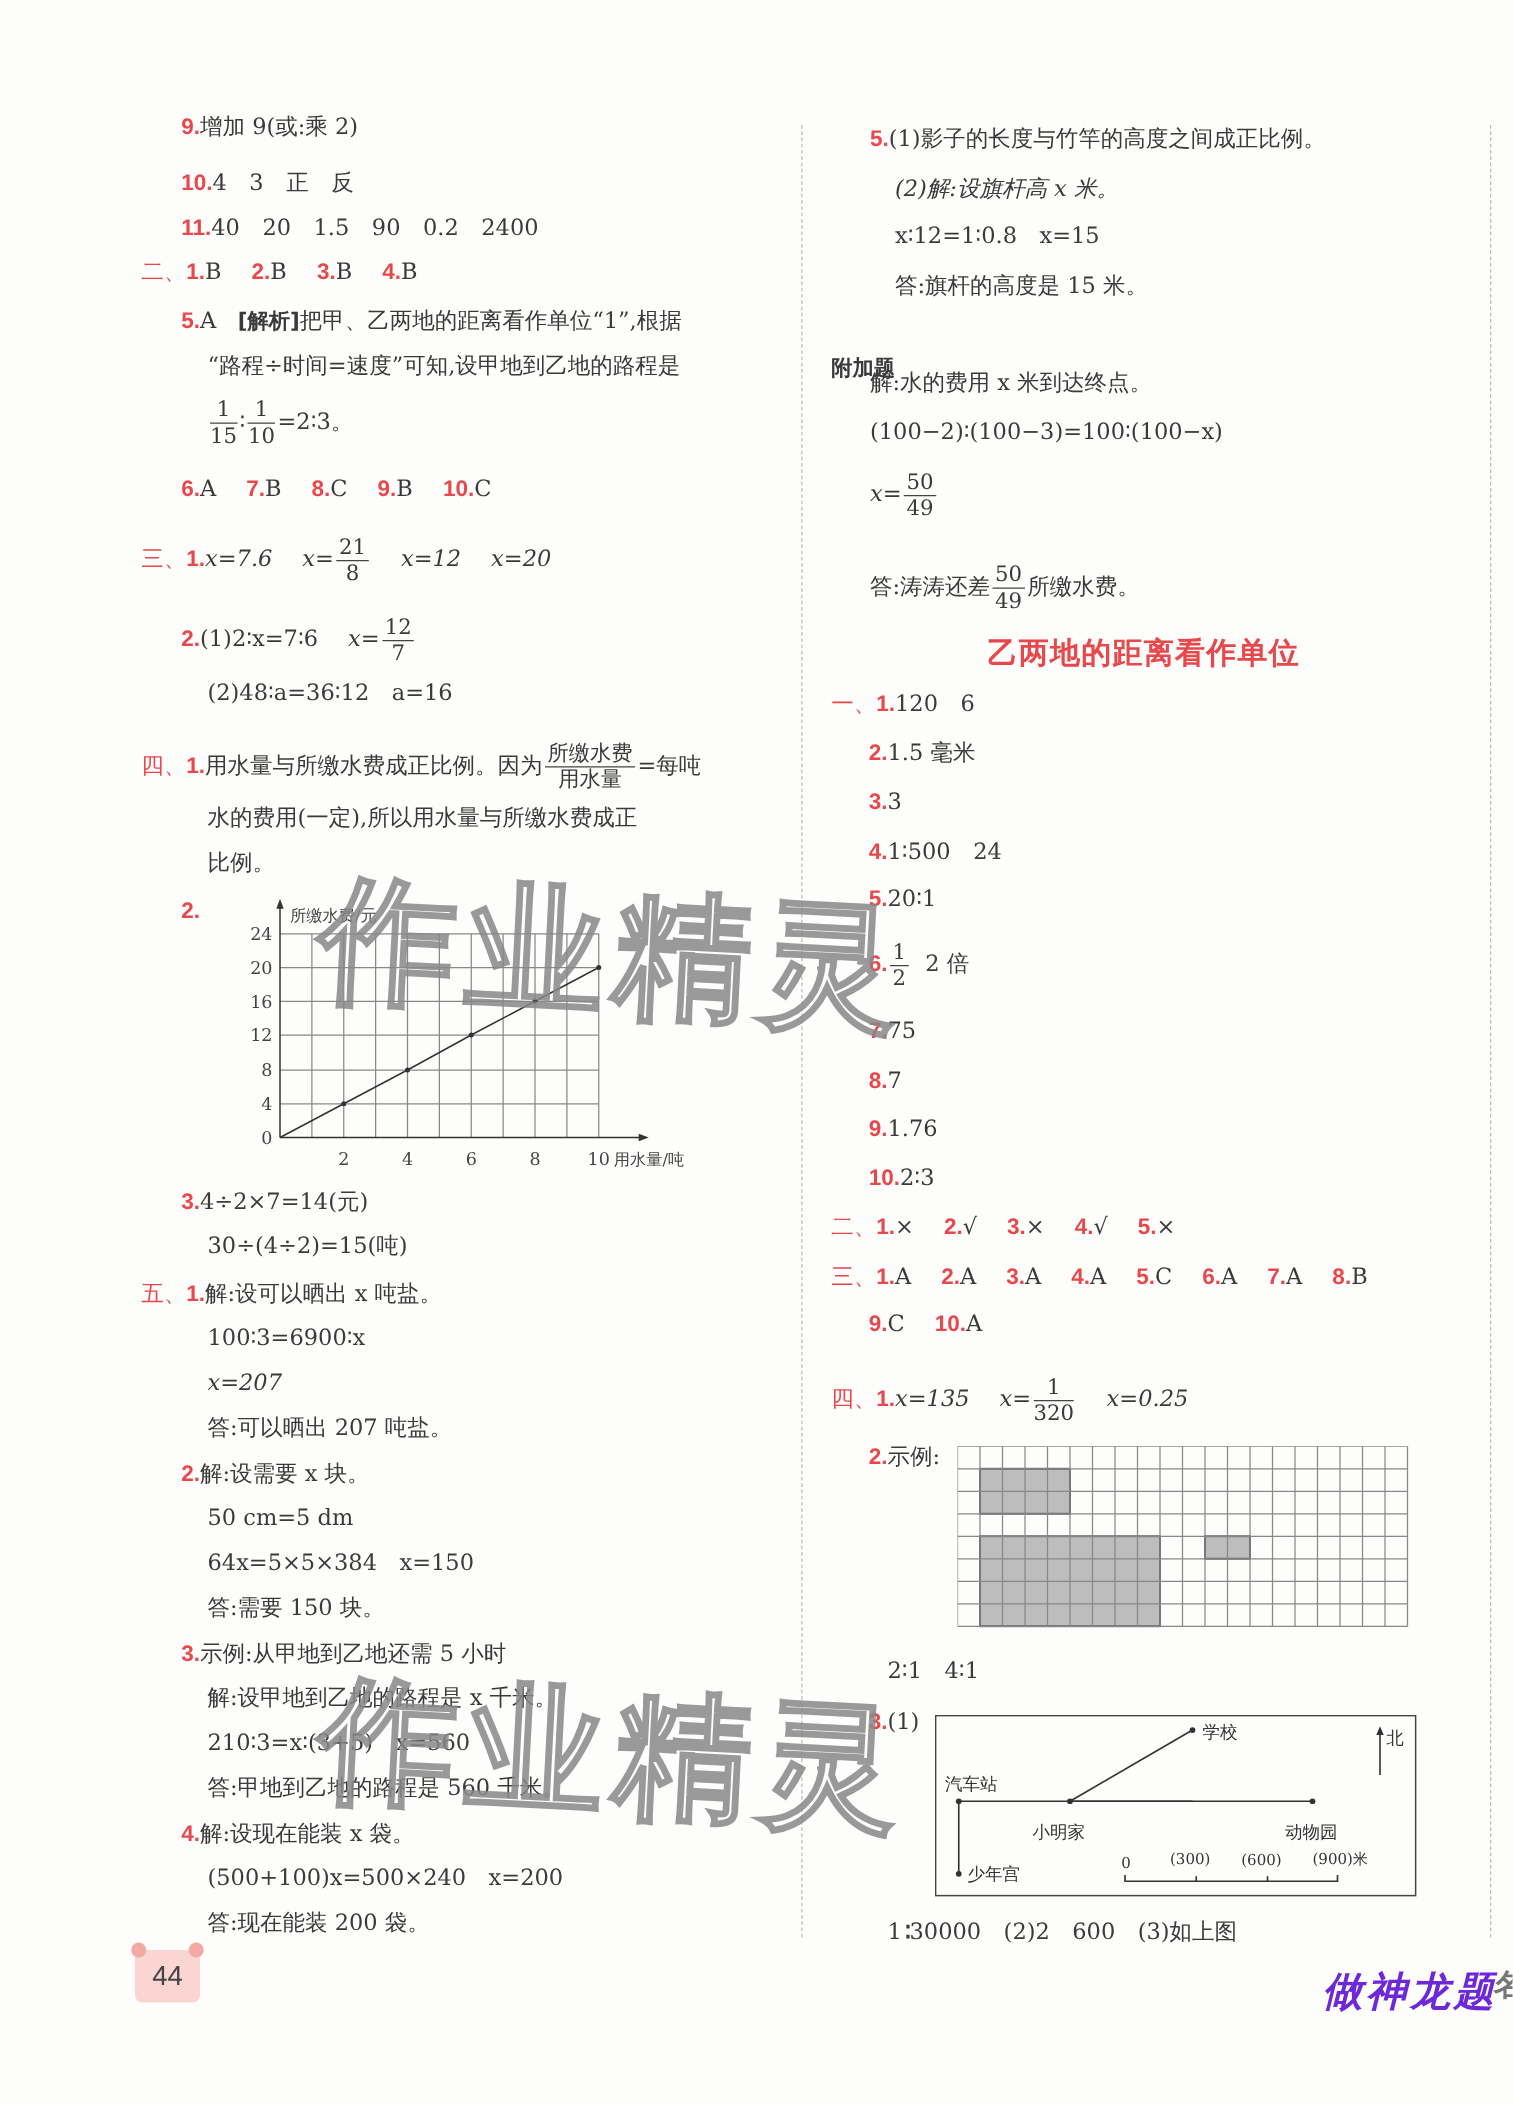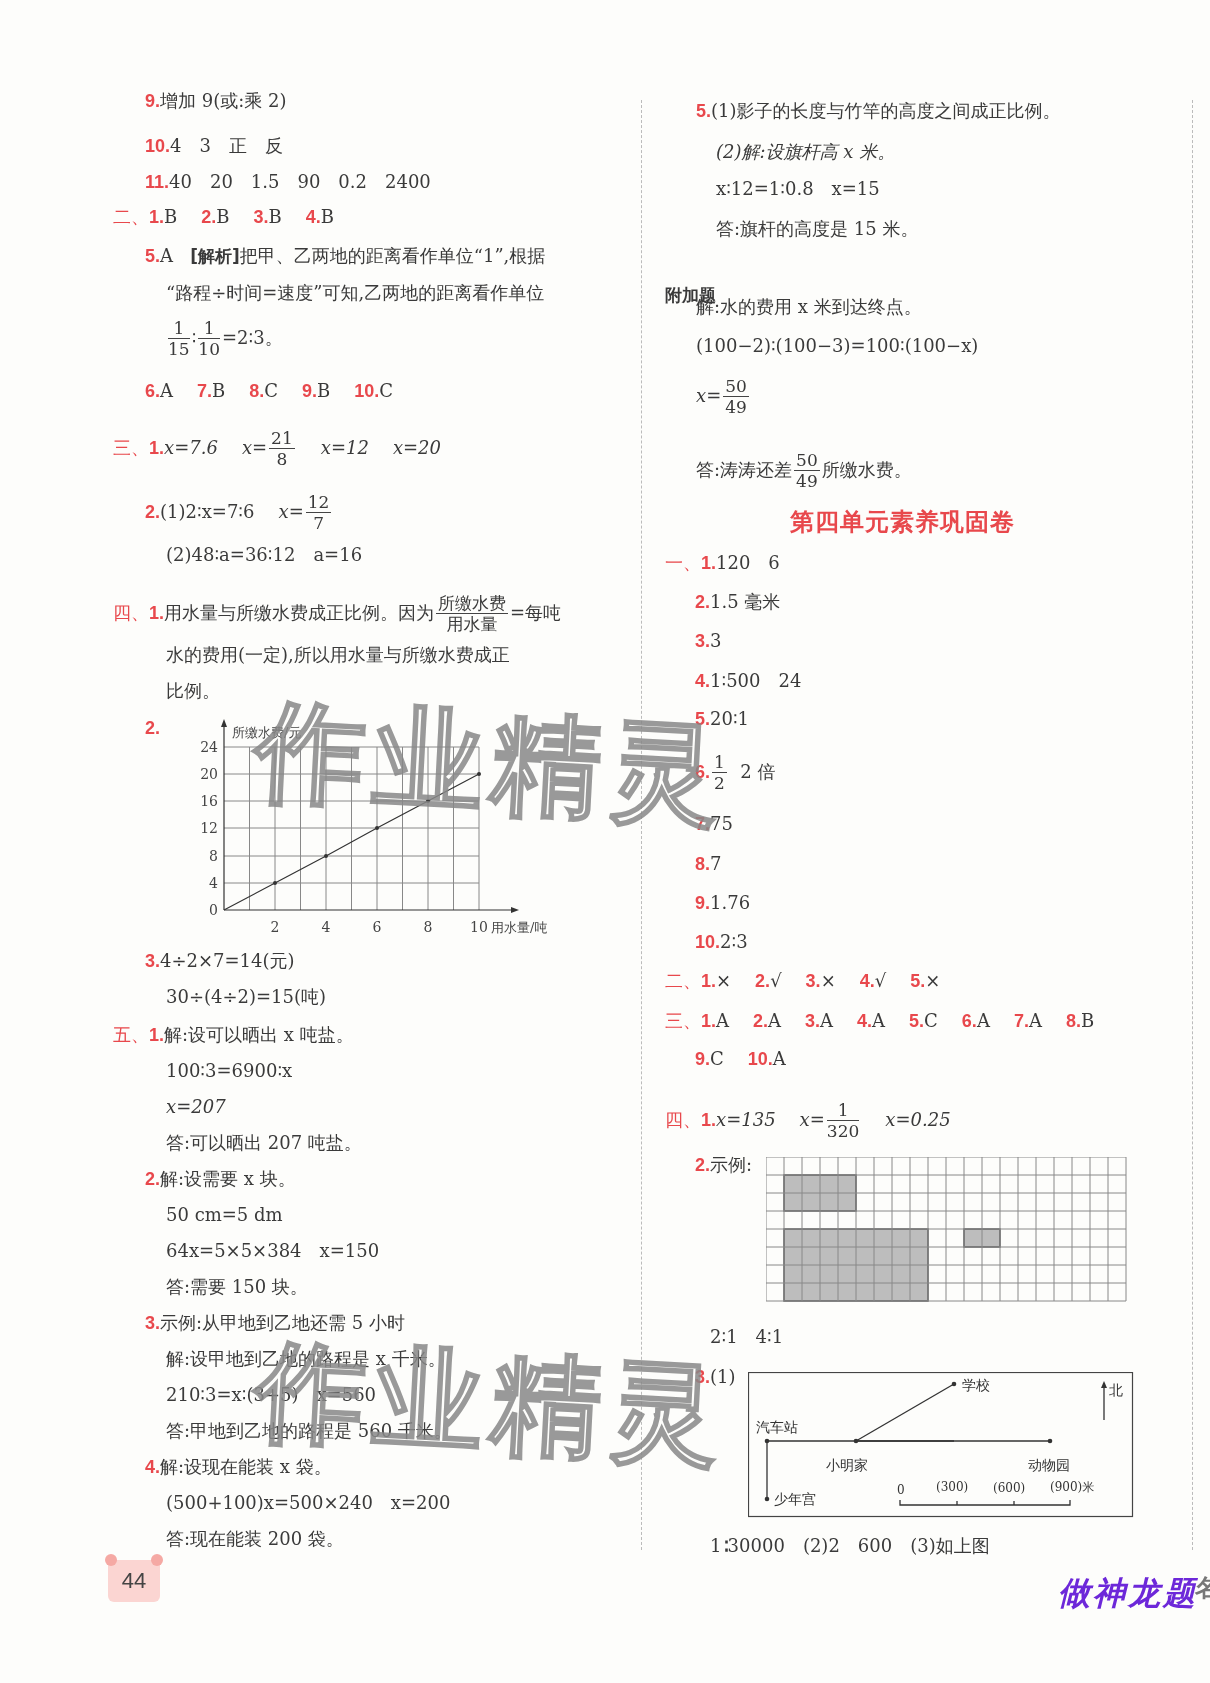--- a/index.html
+++ b/index.html
@@ -33,21 +33,21 @@
 <div class="divider2"></div>
 
 <div class="ln" style="left:145px;top:90px;"><span class="num">9.</span><span>增加 9(或:乘 2)</span></div>
 <div class="ln" style="left:145px;top:135px;"><span class="num">10.</span><span>4　3　正　反</span></div>
 <div class="ln" style="left:145px;top:171px;"><span class="num">11.</span><span>40　20　1.5　90　0.2　2400</span></div>
 
 <div class="ln" style="left:113px;top:206px;">
   <span class="sec">二、</span><span class="num">1.</span><span>B</span><span class="gap"></span><span class="num">2.</span><span>B</span><span class="gap"></span><span class="num">3.</span><span>B</span><span class="gap"></span><span class="num">4.</span><span>B</span>
 </div>
 <div class="ln" style="left:145px;top:245px;"><span class="num">5.</span><span>A</span>&nbsp;&nbsp;&nbsp;<span class="bold">[解析]</span><span>把甲、乙两地的距离看作单位“1”,根据</span></div>
-<div class="ln" style="left:166px;top:282px;"><span>“路程÷时间=速度”可知,乙两地的距离看作单位</span></div>
+<div class="ln" style="left:166px;top:282px;"><span>“路程÷时间=速度”可知,设甲地到乙地的路程是</span></div>
 <div class="ln" style="left:166px;top:318px;">
   <span class="frac"><span class="n">1</span><span>15</span></span>∶<span class="frac"><span class="n">1</span><span>10</span></span><span>=2∶3。</span>
 </div>
 <div class="ln" style="left:145px;top:380px;">
   <span class="num">6.</span><span>A</span><span class="gap"></span><span class="num">7.</span><span>B</span><span class="gap"></span><span class="num">8.</span><span>C</span><span class="gap"></span><span class="num">9.</span><span>B</span><span class="gap"></span><span class="num">10.</span><span>C</span>
 </div>
 
 <div class="ln" style="left:113px;top:428px;">
   <span class="sec">三、</span><span class="num">1.</span><span class="it">x=7.6</span><span class="gap"></span><span class="it">x=</span><span class="frac"><span class="n">21</span><span>8</span></span><span class="gap"></span><span class="it">x=12</span><span class="gap"></span><span class="it">x=20</span>
 </div>
@@ -143,21 +143,21 @@
 <div class="ln" style="left:716px;top:141px;font-style:italic;"><span>(2)解:设旗杆高 x 米。</span></div>
 <div class="ln" style="left:716px;top:178px;"><span>x∶12=1∶0.8　x=15</span></div>
 <div class="ln" style="left:716px;top:218px;"><span>答:旗杆的高度是 15 米。</span></div>
 
 <div class="ln bold" style="left:665px;top:257px;margin-top:27px;"><span>附加题</span></div>
 <div class="ln" style="left:696px;top:296px;"><span>解:水的费用 x 米到达终点。</span></div>
 <div class="ln" style="left:696px;top:335px;"><span>(100−2)∶(100−3)=100∶(100−x)</span></div>
 <div class="ln" style="left:696px;top:376px;"><span class="it">x=</span><span class="frac"><span class="n">50</span><span>49</span></span></div>
 <div class="ln" style="left:696px;top:450px;"><span>答:涛涛还差</span><span class="frac"><span class="n">50</span><span>49</span></span><span>所缴水费。</span></div>
 
-<div class="title">第四单元素养巩固卷</div>
+<div class="title">乙两地的距离看作单位</div>
 
 <div class="ln" style="left:665px;top:552px;"><span class="sec">一、</span><span class="num">1.</span><span>120　6</span></div>
 <div class="ln" style="left:695px;top:591px;"><span class="num">2.</span><span>1.5 毫米</span></div>
 <div class="ln" style="left:695px;top:630px;"><span class="num">3.</span><span>3</span></div>
 <div class="ln" style="left:695px;top:670px;"><span class="num">4.</span><span>1∶500　24</span></div>
 <div class="ln" style="left:695px;top:708px;"><span class="num">5.</span><span>20∶1</span></div>
 <div class="ln" style="left:695px;top:752px;"><span class="num">6.</span><span class="frac"><span class="n">1</span><span>2</span></span>&nbsp;&nbsp;<span>2 倍</span></div>
 <div class="ln" style="left:695px;top:813px;"><span class="num">7.</span><span>75</span></div>
 <div class="ln" style="left:695px;top:853px;"><span class="num">8.</span><span>7</span></div>
 <div class="ln" style="left:695px;top:892px;"><span class="num">9.</span><span>1.76</span></div>

